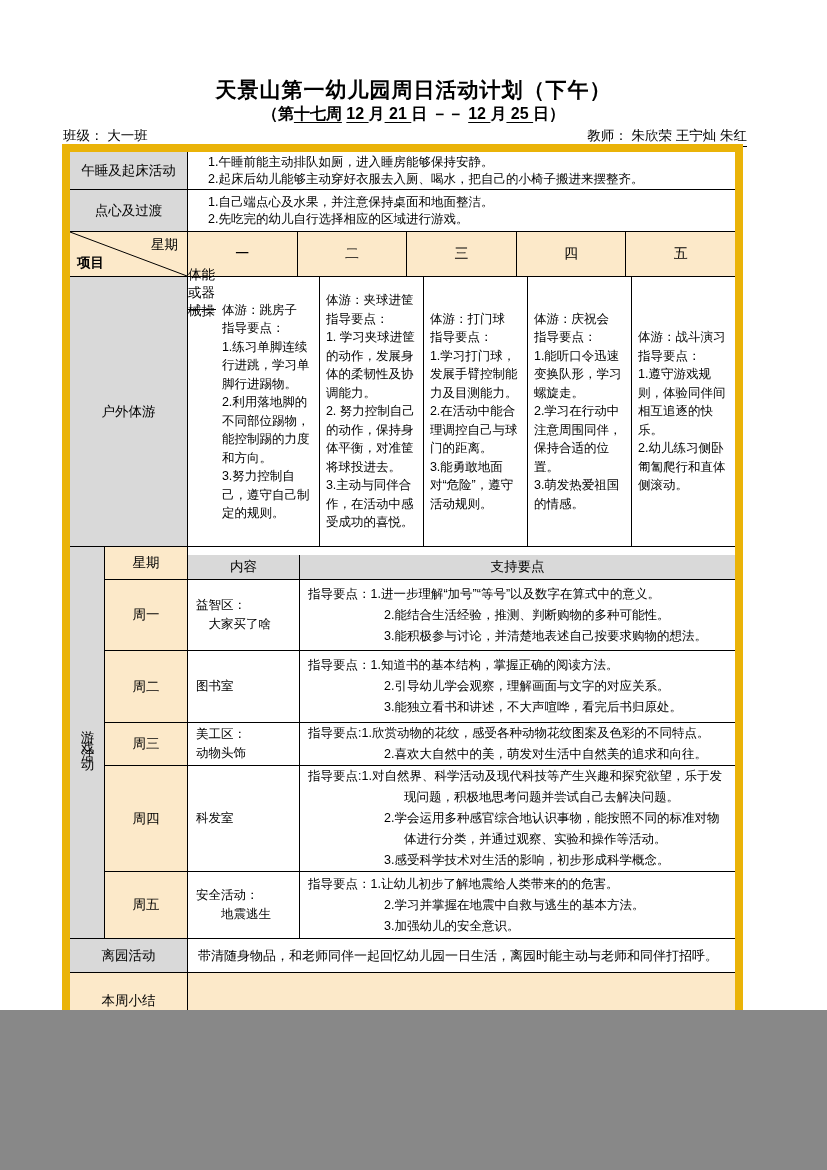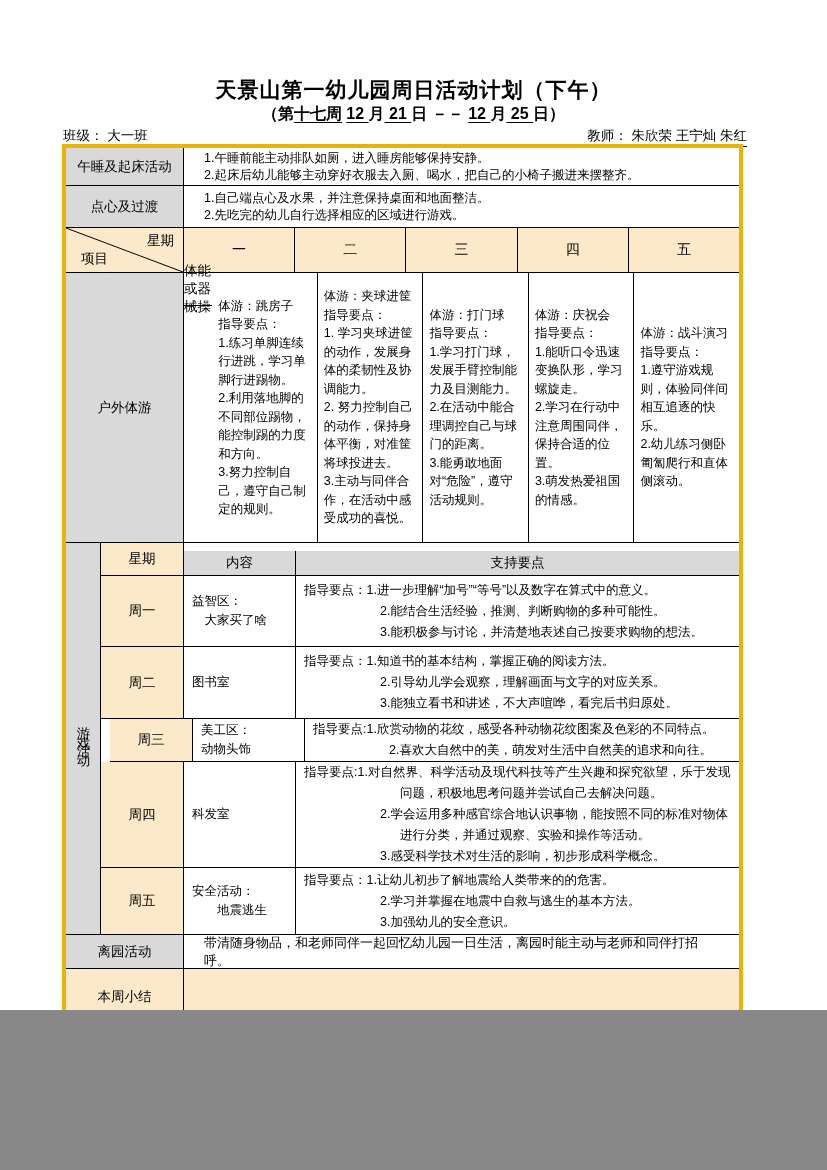--- a/index.html
+++ b/index.html
@@ -22,21 +22,21 @@
     position:absolute; top:127px; left:63px; width:684px; height:18px; font-size:13.5px;
   }
   .meta-left { position:absolute; left:0; top:0; }
   .meta-right { position:absolute; right:0; top:0; }
   .meta-u { border-bottom:1px solid #000; padding-bottom:1px; }
   .tail { display:inline-block; border-bottom:1px solid #000; height:14px; vertical-align:bottom; }
 
   
   .tbl {
     position:absolute; left:62px; top:144px; width:681px;
-    border:4px solid #eab308; background:#fff; font-size:12.5px;
+    border:8px solid #eab308; background:#fff; font-size:12.5px;
   }
   .row { display:flex; border-bottom:1px solid #000; }
   .row:last-child { border-bottom:none; }
   .cell { border-right:1px solid #000; }
   .cell:last-child { border-right:none; }
   .gray { background:#d9d9d9; }
   .cream { background:#fce9c9; }
   .lbl {
     width:118px; flex:0 0 118px; display:flex; align-items:center; justify-content:center;
     text-align:center; font-size:13.5px;
@@ -53,21 +53,21 @@
 
   .twoline {
     display:flex; flex-direction:column; justify-content:center;
     padding:2px 20px; line-height:17px; white-space:pre-wrap;
   }
 
   
   .corner { position:relative; width:118px; flex:0 0 118px; font-size:13.5px; }
   .corner svg { position:absolute; left:0; top:0; }
   .corner .tr { position:absolute; top:4px; right:9px; }
-  .corner .bl { position:absolute; bottom:4px; left:15px; }
+  .corner .bl { position:absolute; bottom:4px; left:7px;font-weight:bold; }
   .daycell { flex:1 1 0; display:flex; align-items:center; justify-content:center; font-size:14px; }
 
   
   .outdoor-right { flex:1 1 auto; display:flex; flex-direction:row; }
   .banner { height:33px; border-bottom:1px solid #000; display:flex; align-items:center; justify-content:center; font-size:13.5px; }
   .ex-cells { flex:1 1 auto; display:flex; }
   .ex-cell {
     flex:1 1 0; border-right:1px solid #000; padding:4px 6px;
     display:flex; flex-direction:column; justify-content:center;
     line-height:18.5px; white-space:pre-wrap; font-size:12.5px;
@@ -77,32 +77,32 @@
   
   .vert-lbl {
     width:35px; flex:0 0 35px; display:flex; align-items:center; justify-content:center;
     writing-mode:vertical-rl; text-orientation:upright; letter-spacing:9px; font-size:13.5px;
     padding-bottom:9px;
   }
   .games-right { flex:1 1 auto; display:flex; flex-direction:column; }
   .g-row { display:flex; border-bottom:1px solid #000; }
   .g-row:last-child { border-bottom:none; }
   .g-h { height:33px; }
-  .g-mon { height:72px; } .g-tue { height:72px; } .g-wed { height:43px;margin-left:9px; }
+  .g-mon { height:72px; } .g-tue { height:72px; } .g-wed { height:43px; }
   .g-thu { height:106px; } .g-fri { height:66px; }
   .wk { width:83px; flex:0 0 83px; display:flex; align-items:center; justify-content:center; font-size:13.5px; }
   .cnt { width:112px; flex:0 0 112px; display:flex; flex-direction:column; justify-content:center;
          padding:2px 4px 2px 8px; line-height:19px; white-space:pre-wrap; }
   .cnt.hdr, .sup.hdr { align-items:center; justify-content:center; font-size:13.5px; display:flex; flex-direction:row; padding:0;margin-top:8px; }
   .sup { flex:1 1 auto; padding:2px 4px 2px 8px; line-height:21px;
          display:flex; flex-direction:column; justify-content:center; }
   .support > div { padding-left:96px; text-indent:-96px; }
   .support > div + div { margin-left:76px; padding-left:20px; text-indent:-20px; }
 
-  .leave-txt { display:flex; align-items:center; padding:2px 20px; font-size:13px; }
+  .leave-txt { display:flex; align-items:center; padding:2px 10px; font-size:13px; }
 
   .reviewer { position:absolute; top:1038px; right:82px; font-size:13.5px; }
 </style>
 </head>
 <body>
 
 <div class="page">
 
   <div class="doc-title">天景山第一幼儿园周日活动计划（下午）</div>
 

